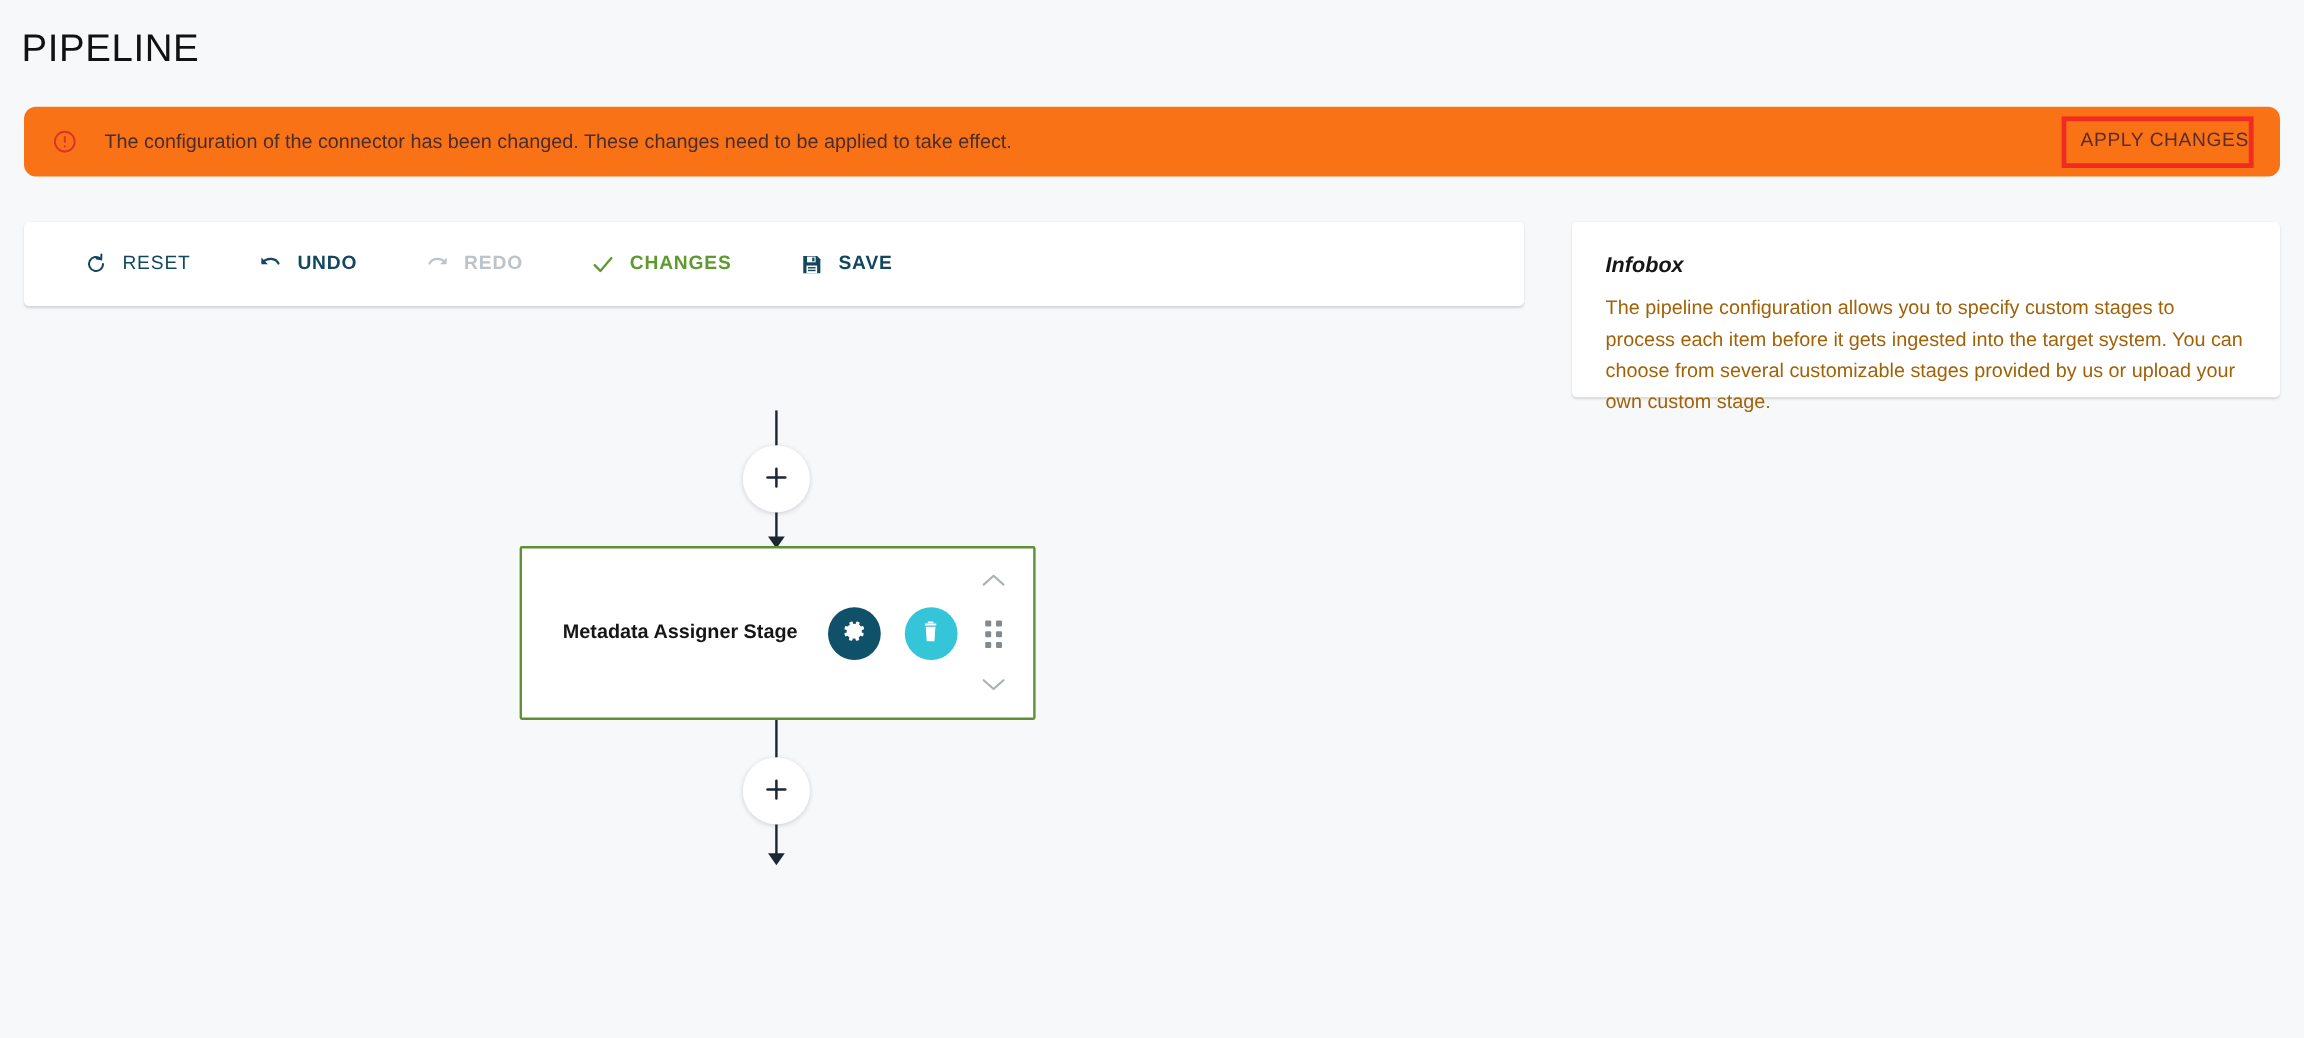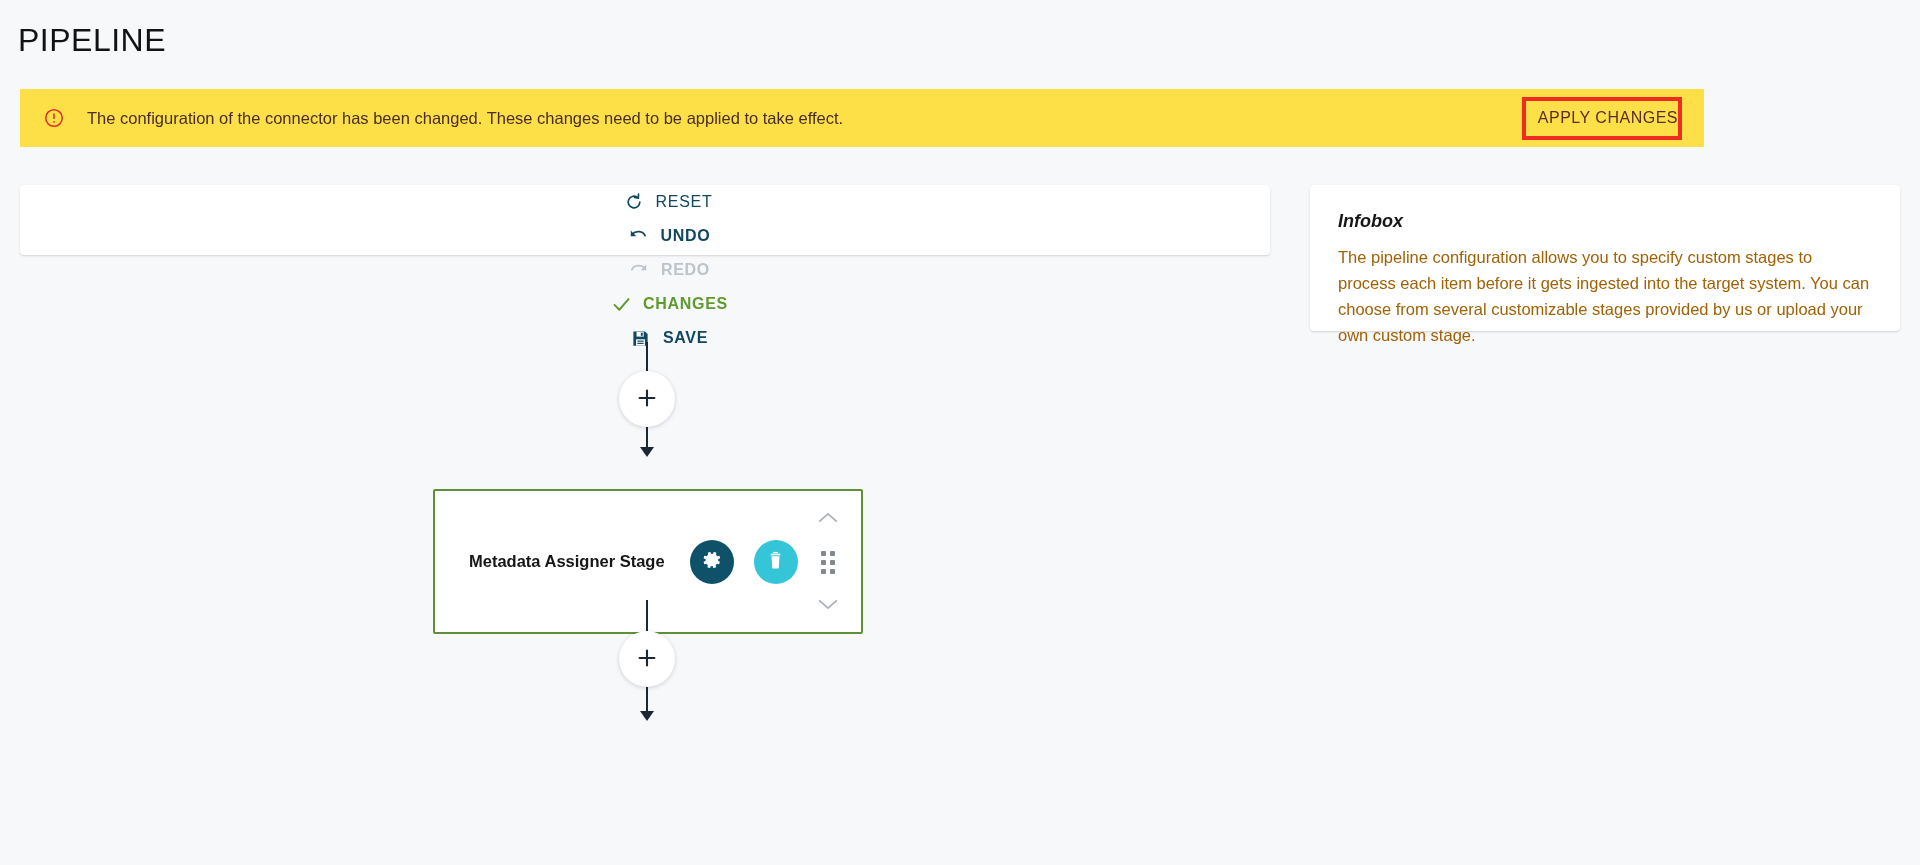--- a/index.html
+++ b/index.html
@@ -29,24 +29,24 @@
     letter-spacing: 0.5px;
     color: #121212;
     line-height: 44px;
   }
 
   
   .alert-banner {
     position: absolute;
     left: 20px;
     top: 89px;
-    width: 1684px;
+    width: 1880px;
     height: 58px;
-    background: #fde047;
-    border-radius: 0;
+    background: #f97316;
+    border-radius: 10px;
     display: flex;
     align-items: center;
   }
   .alert-icon {
     margin-left: 23px;
     width: 22px;
     height: 22px;
     flex: 0 0 22px;
     display: flex;
     align-items: center;
@@ -73,21 +73,20 @@
     line-height: 18px;
   }
 
   
   .card {
     position: absolute;
     background: #ffffff;
     border-radius: 4px;
     box-shadow: 0 1px 3px rgba(16, 24, 40, 0.10),
                 0 1px 1px rgba(16, 24, 40, 0.06);
-    flex-direction: column;
   }
 
   .toolbar-card {
     left: 20px;
     top: 185px;
     width: 1250px;
     height: 70px;
     display: flex;
     align-items: center;
   }
@@ -168,21 +167,20 @@
 
   .stage-node {
     position: absolute;
     left: 0px;
     top: 200px;
     width: 430px;
     height: 145px;
     background: #ffffff;
     border: 2px solid #5f9036;
     border-radius: 2px;
-    margin-top: 34px;
   }
   .stage-row {
     position: absolute;
     left: 0; top: 0; right: 0; bottom: 0;
     display: flex;
     align-items: center;
   }
   .stage-label {
     margin-left: 34px;
     font-size: 16.5px;

